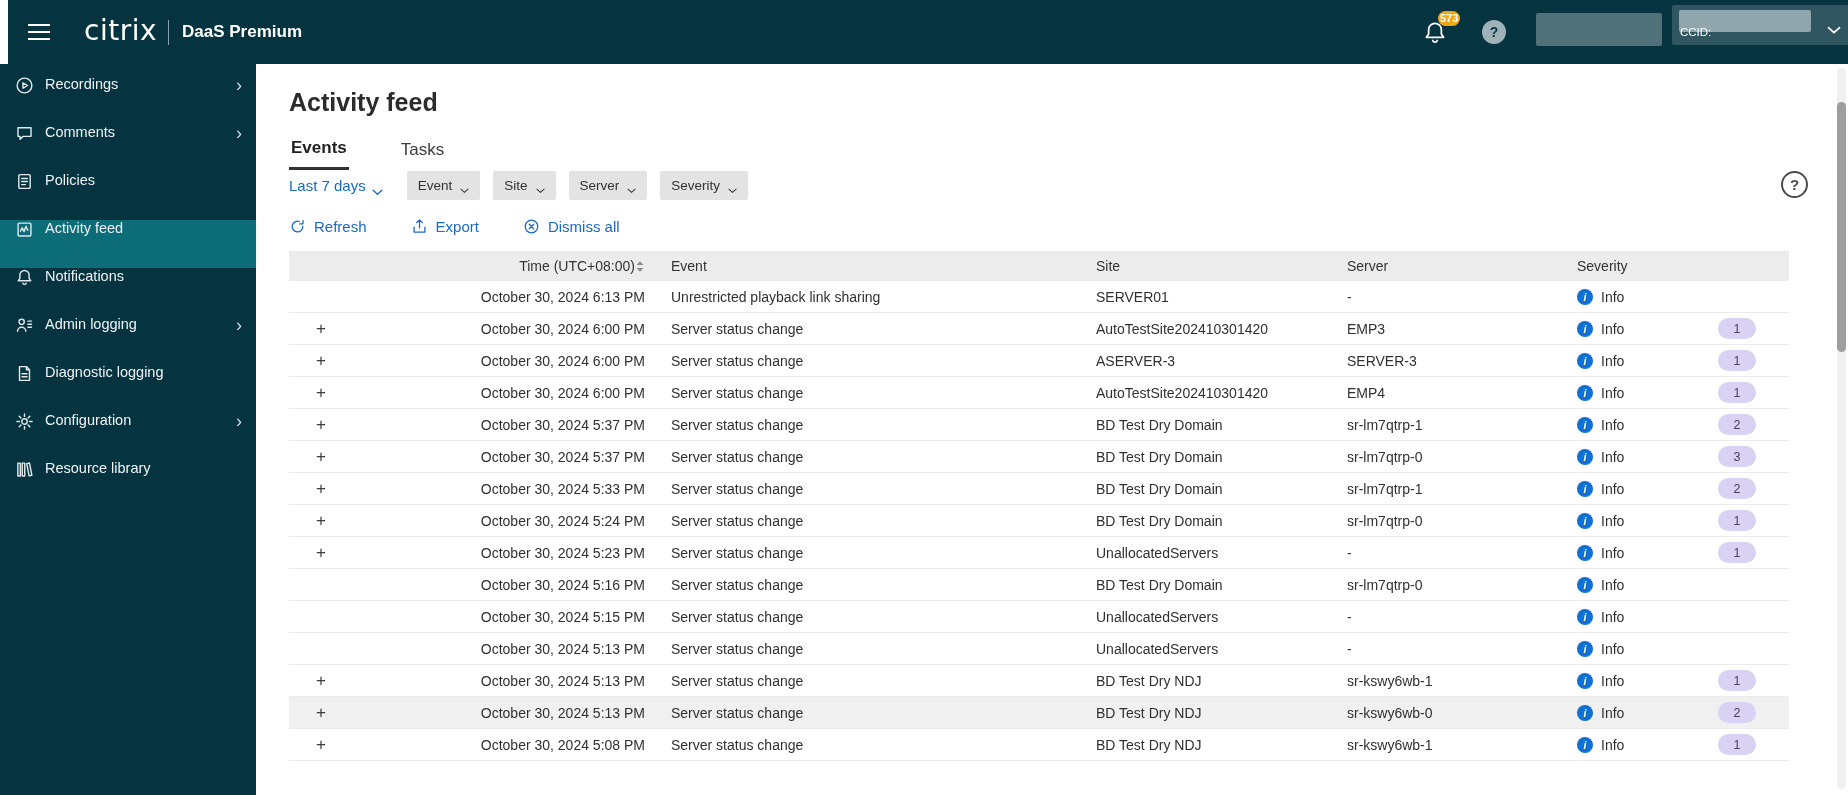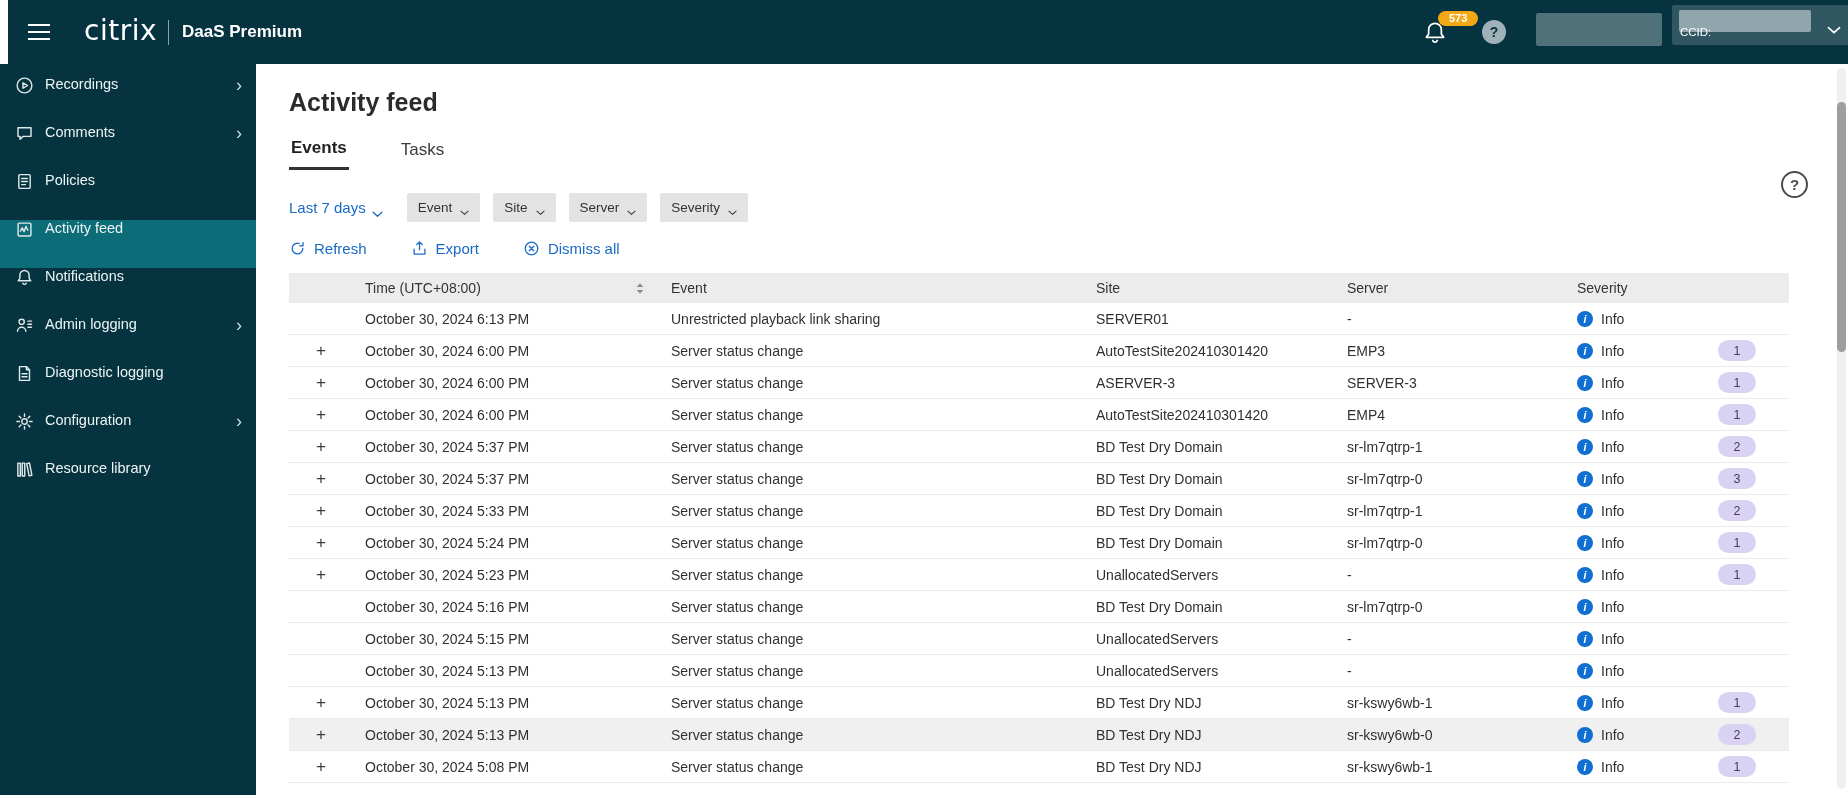--- a/index.html
+++ b/index.html
@@ -20,21 +20,21 @@
   .hamburger{position:absolute;left:14px;top:15px;width:34px;height:34px;background:none;border:none;
     display:flex;flex-direction:column;justify-content:center;align-items:center;gap:5px;cursor:pointer}
   .hamburger .bar{width:22px;height:2px;background:#fff;display:block}
   .brand{position:absolute;left:76px;top:14px;color:#fff;font-size:28px;font-weight:400;letter-spacing:.5px;
     font-family:"DejaVu Sans",sans-serif}
   .brand-divider{position:absolute;left:160px;top:20px;width:1px;height:25px;background:rgba(255,255,255,.55)}
   .product{position:absolute;left:174px;top:22px;font-size:17px;font-weight:700;color:#fff}
   .tb-bell{position:absolute;left:1414px;top:18px;width:30px;height:30px;background:none;border:none;color:#fff;cursor:pointer;padding:0}
   .bell-ic{display:block;width:26px;height:26px}
   .bell-badge{position:absolute;left:16px;top:-7px;background:var(--notify);color:#fff;font-size:11px;
-    padding:1px 11px;border-radius:8px;font-weight:700;line-height:1.2}
+    padding:1px 2px;border-radius:8px;font-weight:700;line-height:1.2}
   .tb-help{position:absolute;left:1474px;top:20px;width:24px;height:24px;border-radius:50%;background:#9fb2b8;
     border:none;color:#05333e;font-weight:700;font-size:14px;cursor:pointer;display:flex;align-items:center;justify-content:center;font-family:inherit}
   .tb-help::before{content:"?"}
   .redact-user{position:absolute;left:1528px;top:13px;width:126px;height:33px;background:rgba(203,214,218,.38);border-radius:2px}
   .ccid-box{position:absolute;left:1664px;top:5px;width:178px;height:40px;background:rgba(203,214,218,.22);border-radius:2px;cursor:pointer}
   .ccid-redact{position:absolute;left:7px;top:5px;width:132px;height:22px;background:rgba(224,231,233,.55);border-radius:2px}
   .ccid-label{position:absolute;left:8px;bottom:7px;color:#fff;font-size:11.5px}
   .ccid-chev{position:absolute;right:9px;top:16px;width:14px;height:9px;color:#fff}
 
   
@@ -45,21 +45,21 @@
   .side-icon{width:19px;height:19px;flex:none;color:#dfe9ea}
   .side-label{margin-left:11px;font-size:14.5px;flex:1;white-space:nowrap}
   .side-chevron{color:#cfdadd;font-size:18px;line-height:1}
 
   
   .main{position:absolute;left:256px;top:64px;right:0;bottom:0;background:#fff;padding-left:33px}
   .title{margin:24px 0 0;font-size:25px;font-weight:700;color:#2b2b2b}
   .tabs{display:flex;gap:50px;margin-top:21px}
   .tab{background:none;border:none;font-size:17px;color:#3c3c3c;padding:0 2px 9px;cursor:pointer;font-family:inherit}
   .tab.active{color:#1f1f1f;border-bottom:3px solid #323232;font-weight:700}
-  .filters{display:flex;align-items:center;margin-top:22px;height:30px}
+  .filters{display:flex;align-items:center;height:30px}
   .date-dd{display:flex;align-items:center;gap:6px;background:none;border:none;color:var(--accent);
     font-size:15px;cursor:pointer;font-family:inherit;padding:0}
   .chev{display:inline-block}
   .chev-date{width:11px;height:7px}
   .fdrops{display:flex;gap:13px;margin-left:24px}
   .fbtn{display:flex;align-items:center;gap:8px;background:#e3e3e3;border:none;border-radius:2px;height:29px;
     padding:0 11px;font-size:13.5px;color:#333;cursor:pointer;font-family:inherit}
   .chev-sm{width:9px;height:6px;color:#3a3a3a}
   .help-circle{position:absolute;top:107px;right:40px;width:27px;height:27px;border-radius:50%;
     border:2px solid #4c4c4c;background:none;color:#4c4c4c;font-size:15px;font-weight:700;cursor:pointer;
@@ -68,21 +68,21 @@
   .actions{display:flex;gap:44px;margin-top:18px;align-items:flex-start}
   .action{display:flex;align-items:center;gap:8px;background:none;border:none;color:var(--accent);
     font-size:15px;cursor:pointer;font-family:inherit;padding:0}
   .action-icon{width:17px;height:17px}
 
   
   .table{margin-top:16px;width:1500px;font-size:14px;color:#303030}
   .thead{display:flex;background:#ececec;height:30px;align-items:center;color:#333}
   .c{padding-left:12px;overflow:hidden;white-space:nowrap}
   .c-expand{width:64px;padding-left:0;display:flex;justify-content:center}
-  .c-time{width:306px;display:flex;align-items:center;justify-content:space-between;padding-right:14px}
+  .c-time{width:306px;display:flex;align-items:center;justify-content:flex-end;padding-right:14px}
   .c-event{width:425px}
   .c-site{width:251px}
   .c-server{width:230px}
   .c-severity{width:120px;display:flex;align-items:center;gap:8px}
   .c-badge{width:104px;display:flex;justify-content:center;padding-left:0}
   .sort{width:10px;height:13px;flex:none;cursor:pointer}
   .trow{display:flex;height:32px;align-items:center;border-bottom:1px solid #ebebeb;background:#fff}
   .trow.highlight{background:#f0f0f0}
   .expand{background:none;border:none;font-size:17px;color:#3d3d3d;cursor:pointer;width:28px;height:28px;
     line-height:1;font-family:inherit;padding:0}

